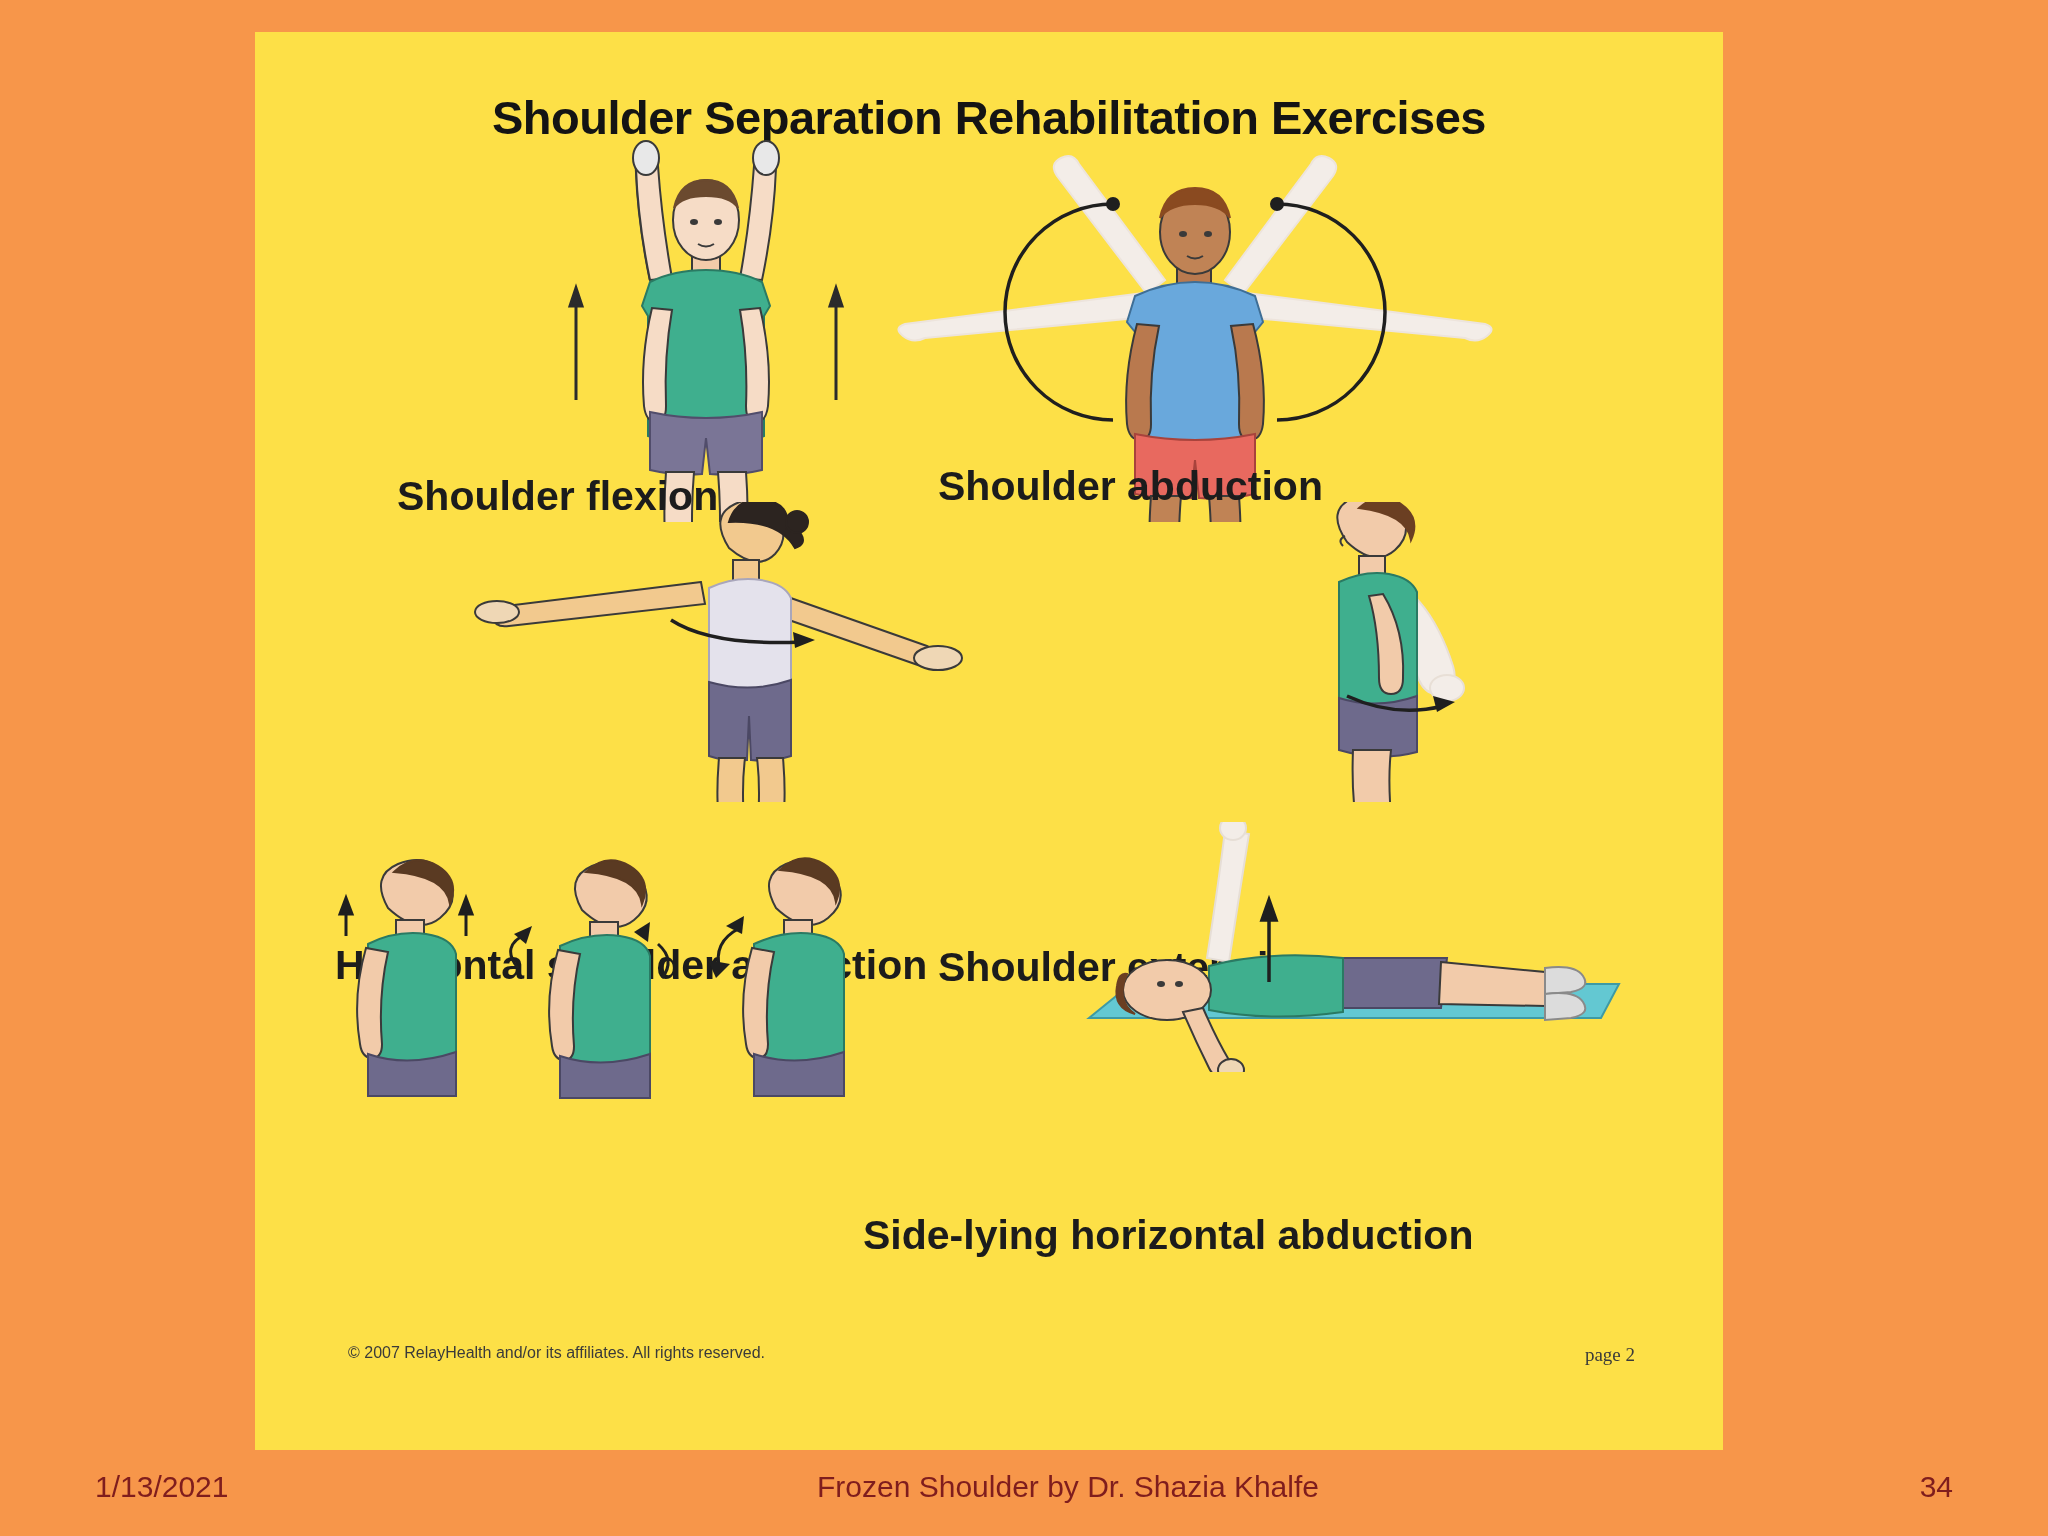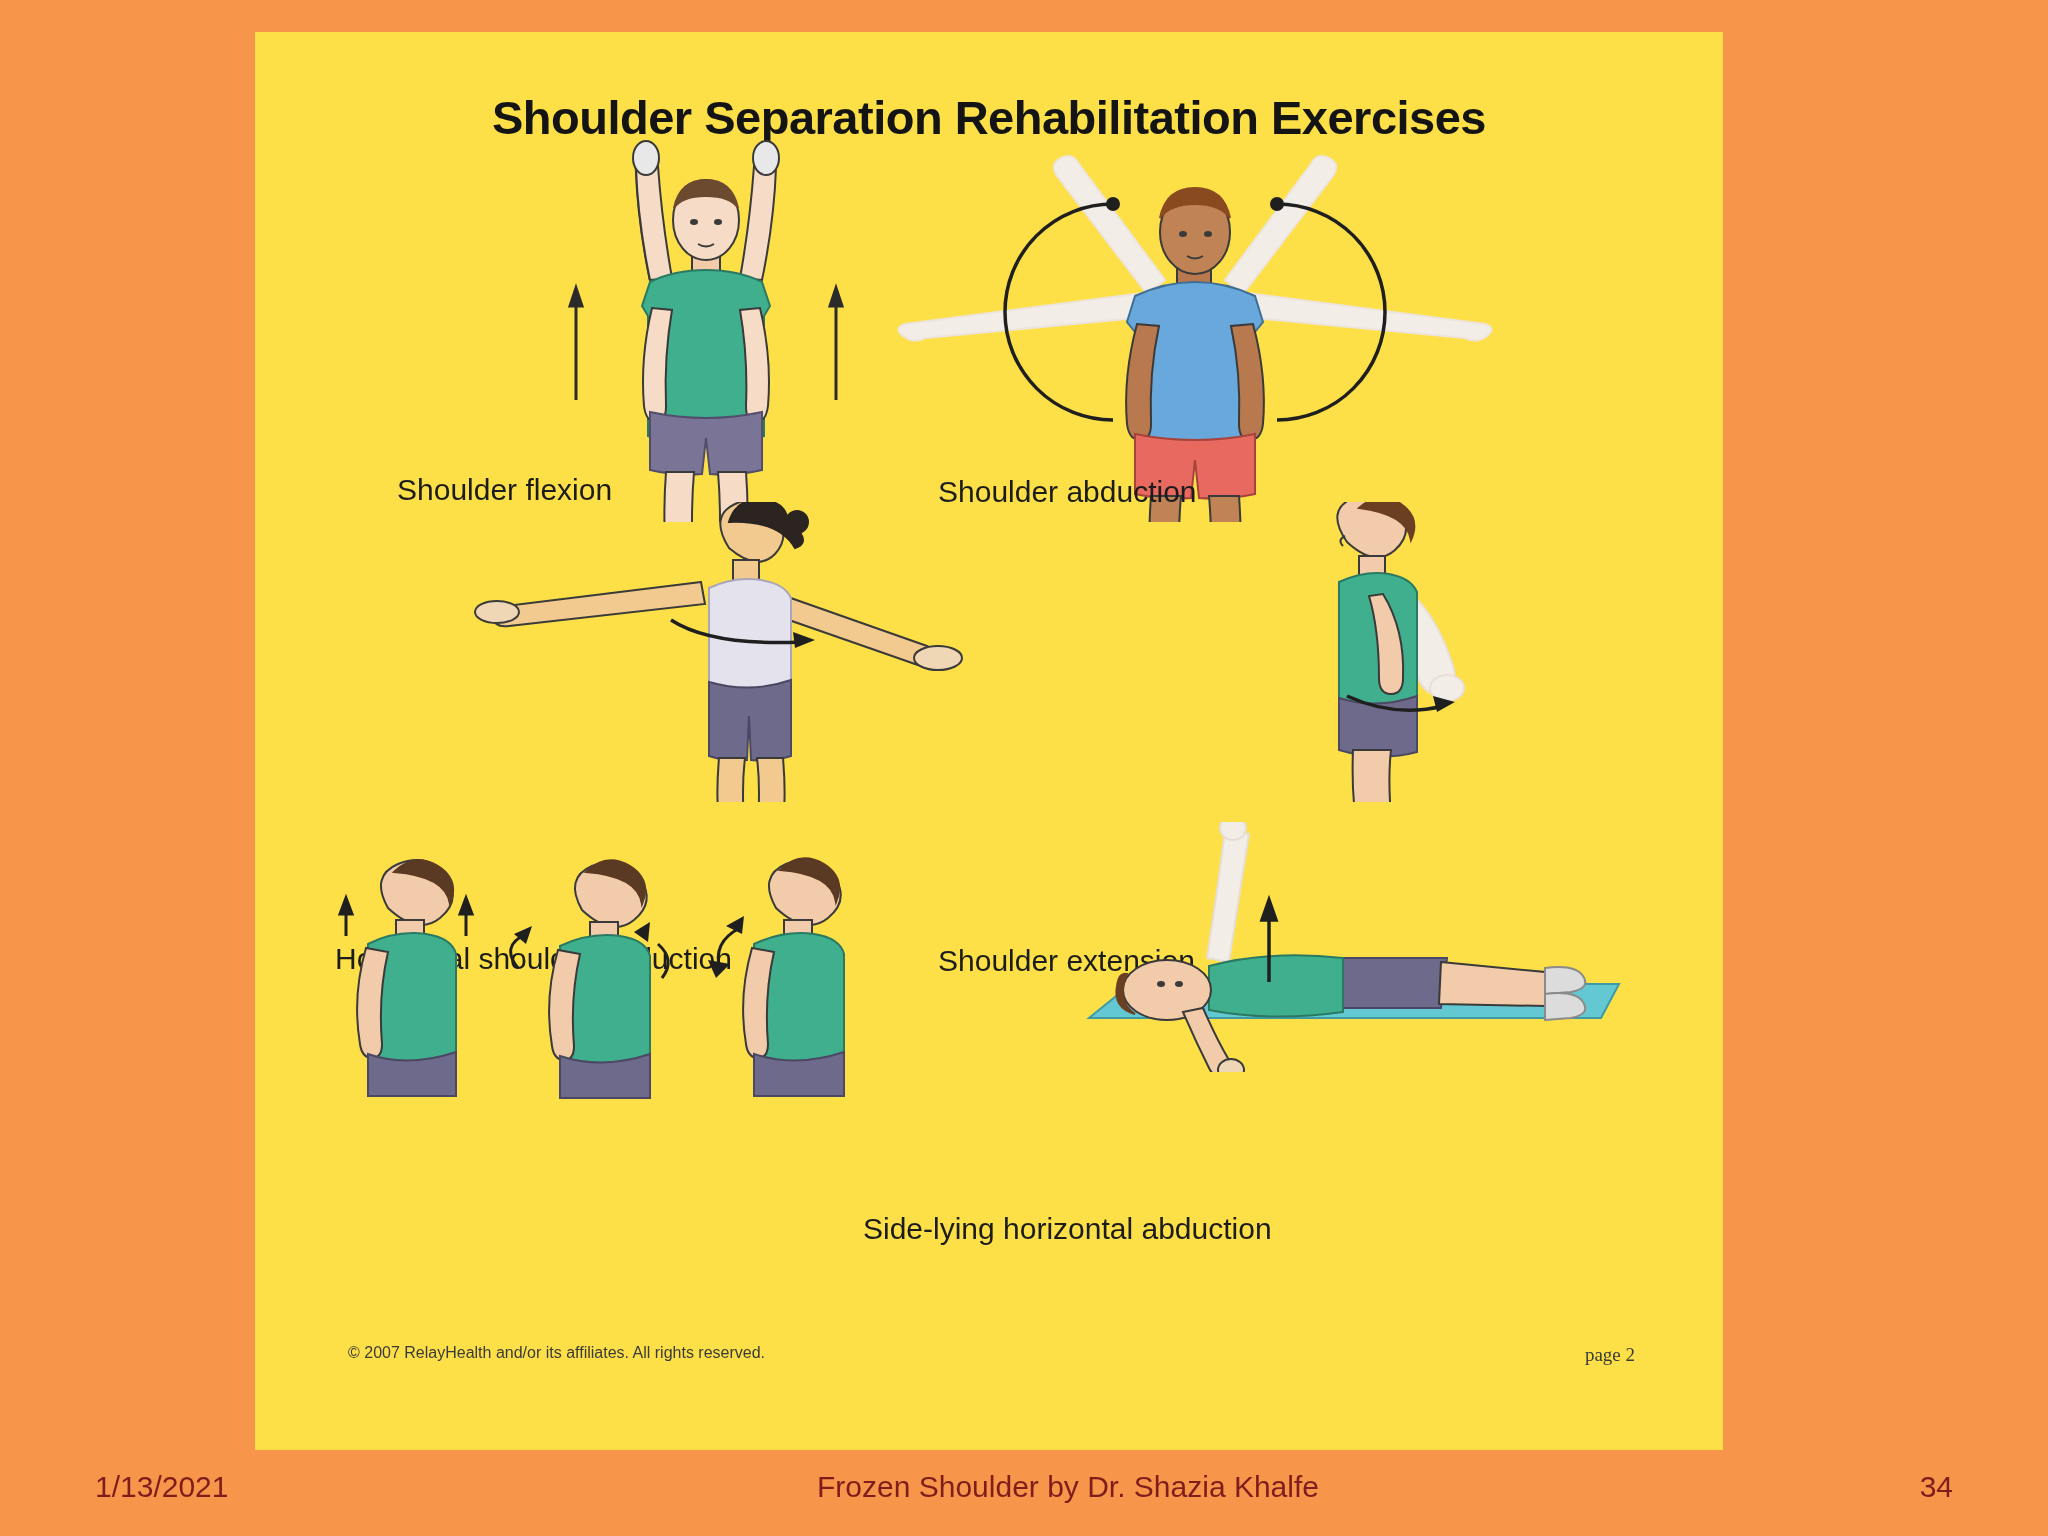--- a/index.html
+++ b/index.html
@@ -29,23 +29,24 @@
     font-weight:bold;
     font-size:47px;
     letter-spacing:-0.5px;
     color:#141414;
     white-space:nowrap;
   }
 
   .caption{
     position:absolute;
     font-family:"Liberation Sans",sans-serif;
-    font-size:30px;
+    font-size:41px;
     color:#1c1c1c;
     white-space:nowrap;
+    font-weight:bold;
   }
 
   .copyright{
     position:absolute;
     left:93px;top:1312px;
     font-family:"Liberation Sans",sans-serif;
     font-size:16px;
     color:#3a3a3a;
     white-space:nowrap;
   }
@@ -164,21 +165,21 @@
         <g stroke="#1f1f1f" stroke-width="3.5" fill="none">
           <path d="M238 62 A 108 108 0 1 0 238 278" transform="translate(-20,0)"></path>
           <path d="M362 62 A 108 108 0 1 1 362 278" transform="translate(20,0)"></path>
         </g>
         <g fill="#1f1f1f">
           <circle cx="218" cy="62" r="7"></circle>
           <circle cx="382" cy="62" r="7"></circle>
         </g>
       </svg>
     </div>
-    <div class="caption" style="left:683px;top:443px;">Shoulder abduction</div>
+    <div class="caption" style="left:683px;top:431px;">Shoulder abduction</div>
 
     <div class="fig" style="left:178px;top:470px;">
       <svg width="600" height="300" viewBox="0 0 600 300">
         <g stroke="#3a3a3a" stroke-width="2" fill="none">
 
           <path d="M268 80 l-196 24 q-14 2 -12 12 q2 10 16 8 l196 -22 z" fill="#F2C98E"></path>
           <ellipse cx="64" cy="110" rx="22" ry="11" fill="#EFD7B5"></ellipse>
 
           <path d="M318 82 l176 62 q12 5 6 14 q-6 9 -18 4 l-172 -60 z" fill="#F2C98E"></path>
           <ellipse cx="505" cy="156" rx="24" ry="12" fill="#EFD7B5"></ellipse>

